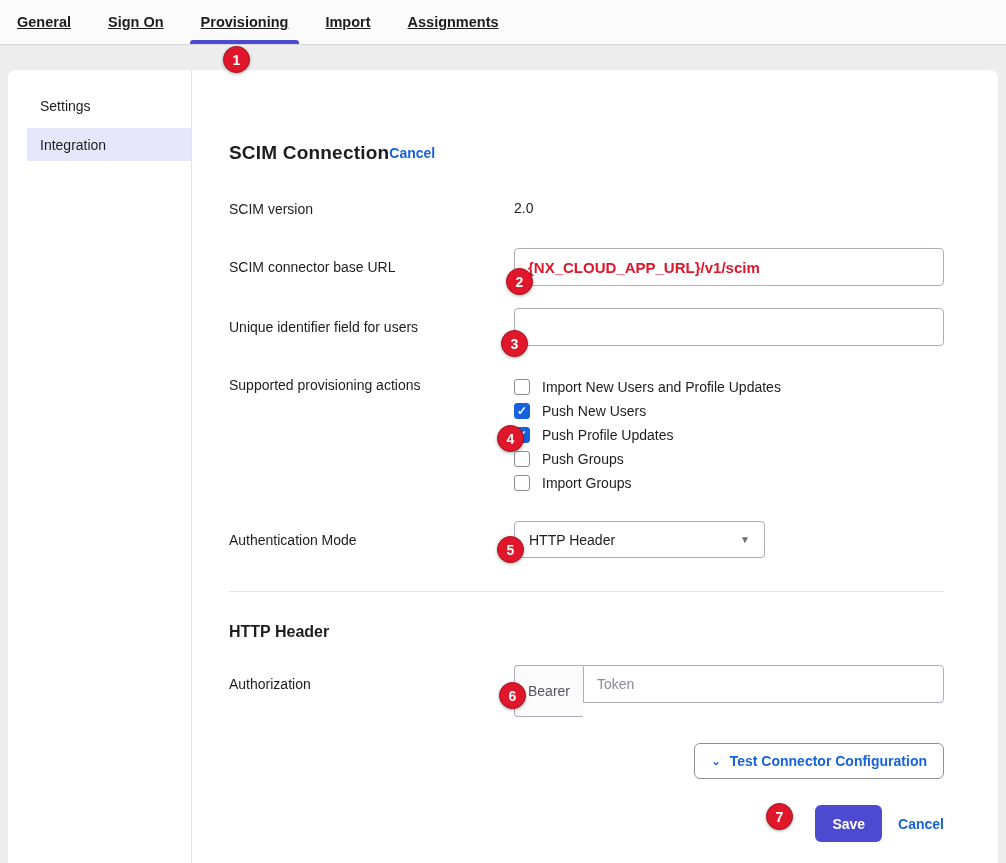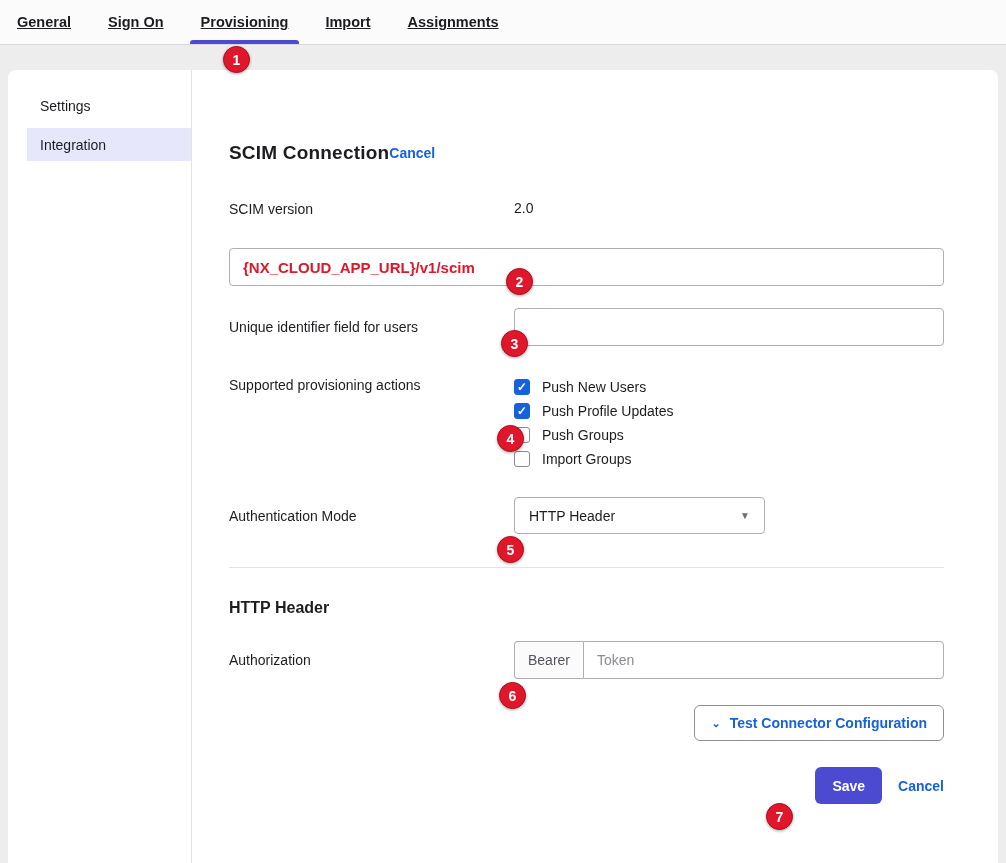--- a/index.html
+++ b/index.html
@@ -194,21 +194,21 @@
   .section-heading {
     font-size: 16px;
     font-weight: 700;
     margin-bottom: 24px;
   }
 
   
   .input-group { display: flex; width: 100%; }
   .prefix-box {
     width: 69px;
-    height: 38px;
+    height: 52px;
     border: 1px solid #aeaeb6;
     border-right: none;
     border-radius: 4px 0 0 4px;
     background: #fbfbfc;
     display: flex;
     align-items: center;
     justify-content: center;
     font-size: 14px;
     color: #55555e;
     flex-shrink: 0;
@@ -310,35 +310,40 @@
       <h1 class="page-heading">SCIM Connection</h1>
       <a class="link">Cancel</a>
     </div>
 
     <div class="form-row row-version">
       <div class="form-label plain">SCIM version</div>
       <div class="form-control">2.0</div>
     </div>
 
     <div class="form-row row-baseurl">
+      <div class="form-label">SCIM connector base URL</div>
       <div class="form-control">
         <input class="text-input url-value" type="text" value="{NX_CLOUD_APP_URL}/v1/scim" style="">
       </div>
     </div>
 
     <div class="form-row row-unique">
       <div class="form-label">Unique identifier field for users</div>
       <div class="form-control">
         <input class="text-input" type="text" value="" style="">
       </div>
     </div>
 
     <div class="form-row row-actions">
       <div class="form-label">Supported provisioning actions</div>
       <div class="form-control checkbox-group">
+        <div class="checkbox-row">
+          <span class="checkbox-box"></span>
+          <span class="checkbox-label">Import New Users and Profile Updates</span>
+        </div>
         <div class="checkbox-row">
           <span class="checkbox-box checked">
               <span class="check-glyph">✓</span>
             </span>
           <span class="checkbox-label">Push New Users</span>
         </div>
         <div class="checkbox-row">
           <span class="checkbox-box checked">
               <span class="check-glyph">✓</span>
             </span>

